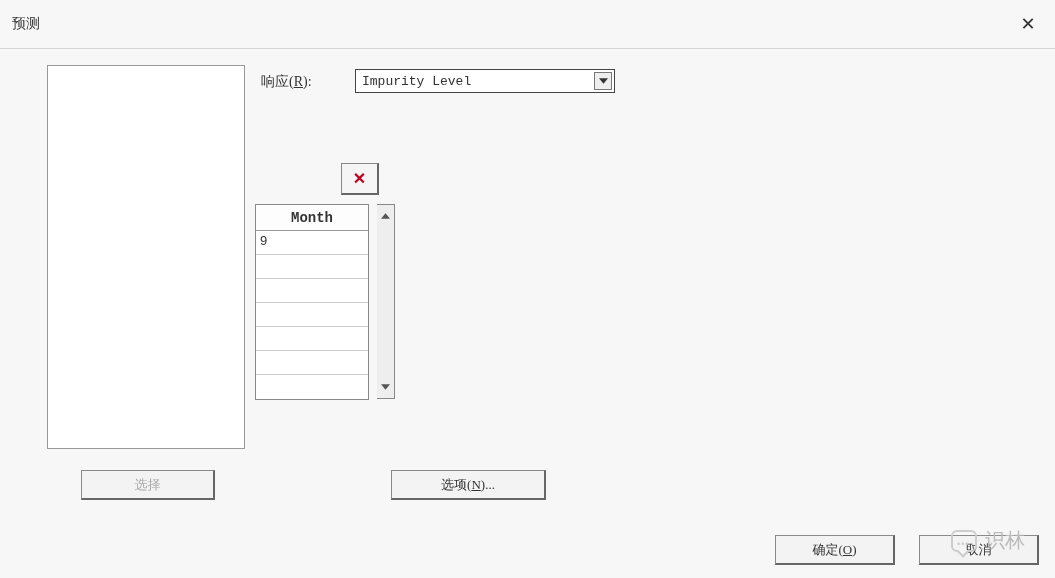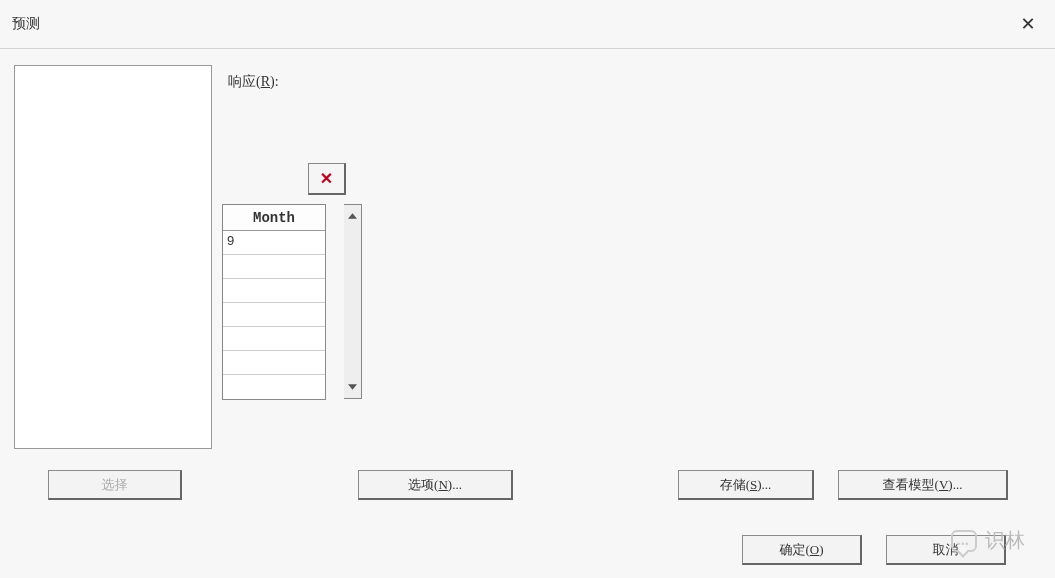--- a/index.html
+++ b/index.html
@@ -24,21 +24,21 @@
   }
   .title { font-size: 14px; color: #333; }
   .close-x {
     font-size: 18px;
     width: 30px;
     text-align: center;
     cursor: default;
     font-family: Arial, sans-serif;
   }
   .hr { border-top: 1px solid #d6d6d6; }
-  .body { position: relative; padding: 16px; }
+  .body { position: relative; padding: 16px; margin-left: 33px; }
   .leftlist {
     position: absolute;
     left: 14px; top: 16px;
     width: 198px; height: 384px;
     background: #fff;
     border: 1px solid #999;
   }
   .label {
     position: absolute;
     font-size: 14px;
@@ -71,21 +71,21 @@
     border-bottom: 2px solid #666;
     display: flex; align-items: center; justify-content: center;
     color: #c00020;
     font-family: Arial, sans-serif;
     font-size: 16px;
     font-weight: bold;
   }
   .grid {
     position: absolute;
     left: 222px; top: 155px;
-    width: 104px;
+    width: 114px;
     border: 1px solid #888;
     background: #fff;
   }
   .grid-head {
     height: 26px;
     border-bottom: 1px solid #999;
     background: #fdfdfd;
     display: flex;
     align-items: center;
     justify-content: center;
@@ -178,20 +178,28 @@
 </div>
 <div class="hr"></div>
 
 <div class="body">
   <div class="leftlist"></div>
 
   <span class="label" style="left:228px; top:24px; font-family:'SimSun'">
     <span><span>响应(</span><u>R</u><span>):</span></span>
   </span>
 
+  <div class="dropdown" style="left:322px; top:20px; width:260px;">
+    <span>Impurity Level</span>
+    <span class="caret">
+      <svg viewBox="0 0 10 6">
+          <path d="M0 0 L10 0 L5 6 Z" fill="#333"></path>
+        </svg>
+    </span>
+  </div>
 
 
   <div class="delete-btn" style="left:308px; top:114px;">
     <span>✕</span>
   </div>
 
   <div class="grid">
     <div class="grid-head">Month</div>
     <div class="grid-row">9</div>
     <div class="grid-row"></div>
@@ -214,26 +222,20 @@
           <path d="M0 0 L10 0 L5 6 Z" fill="#555"></path>
         </svg>
     </div>
   </div>
 
   <div class="btn disabled" style="left:48px; top:421px; width:134px;">选择</div>
 
   <div class="btn" style="left:358px; top:421px; width:155px;">
       <span>选项(<u>N</u>)...</span>
     </div>
-  <div class="btn" style="left:678px; top:421px; width:136px;">
-      <span>存储(<u>S</u>)...</span>
-    </div>
-  <div class="btn" style="left:838px; top:421px; width:170px;">
-      <span>查看模型(<u>V</u>)...</span>
-    </div>
 
   <div class="btn" style="left:742px; top:486px; width:120px;">
       <span>确定(<u>O</u>)</span>
     </div>
   <div class="btn" style="left:886px; top:486px; width:120px;">取消</div>
 </div>
 
 <div class="watermark">
   <div class="bubble">
       <span class="dots">•••</span>

